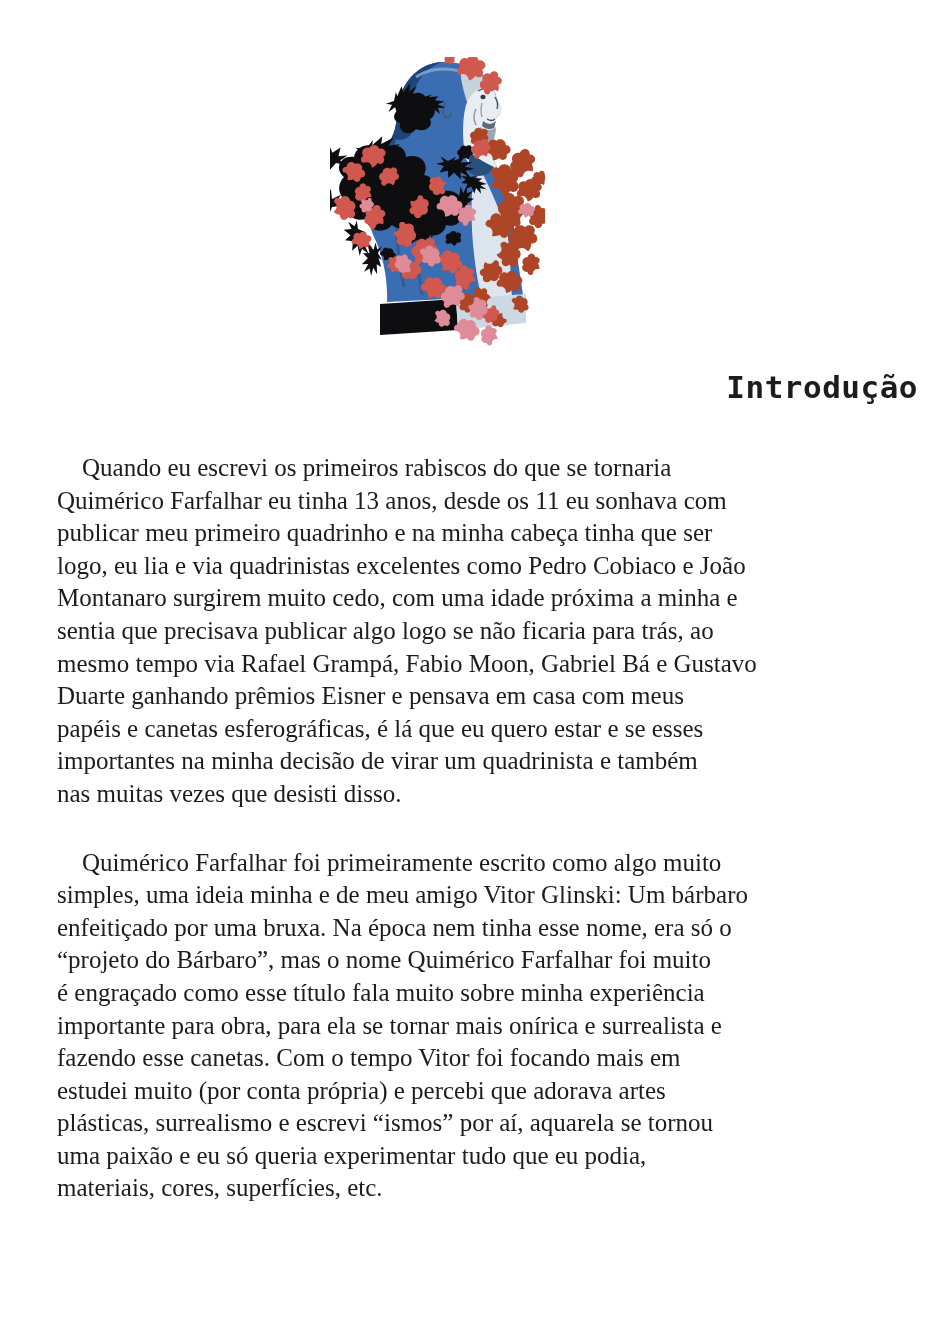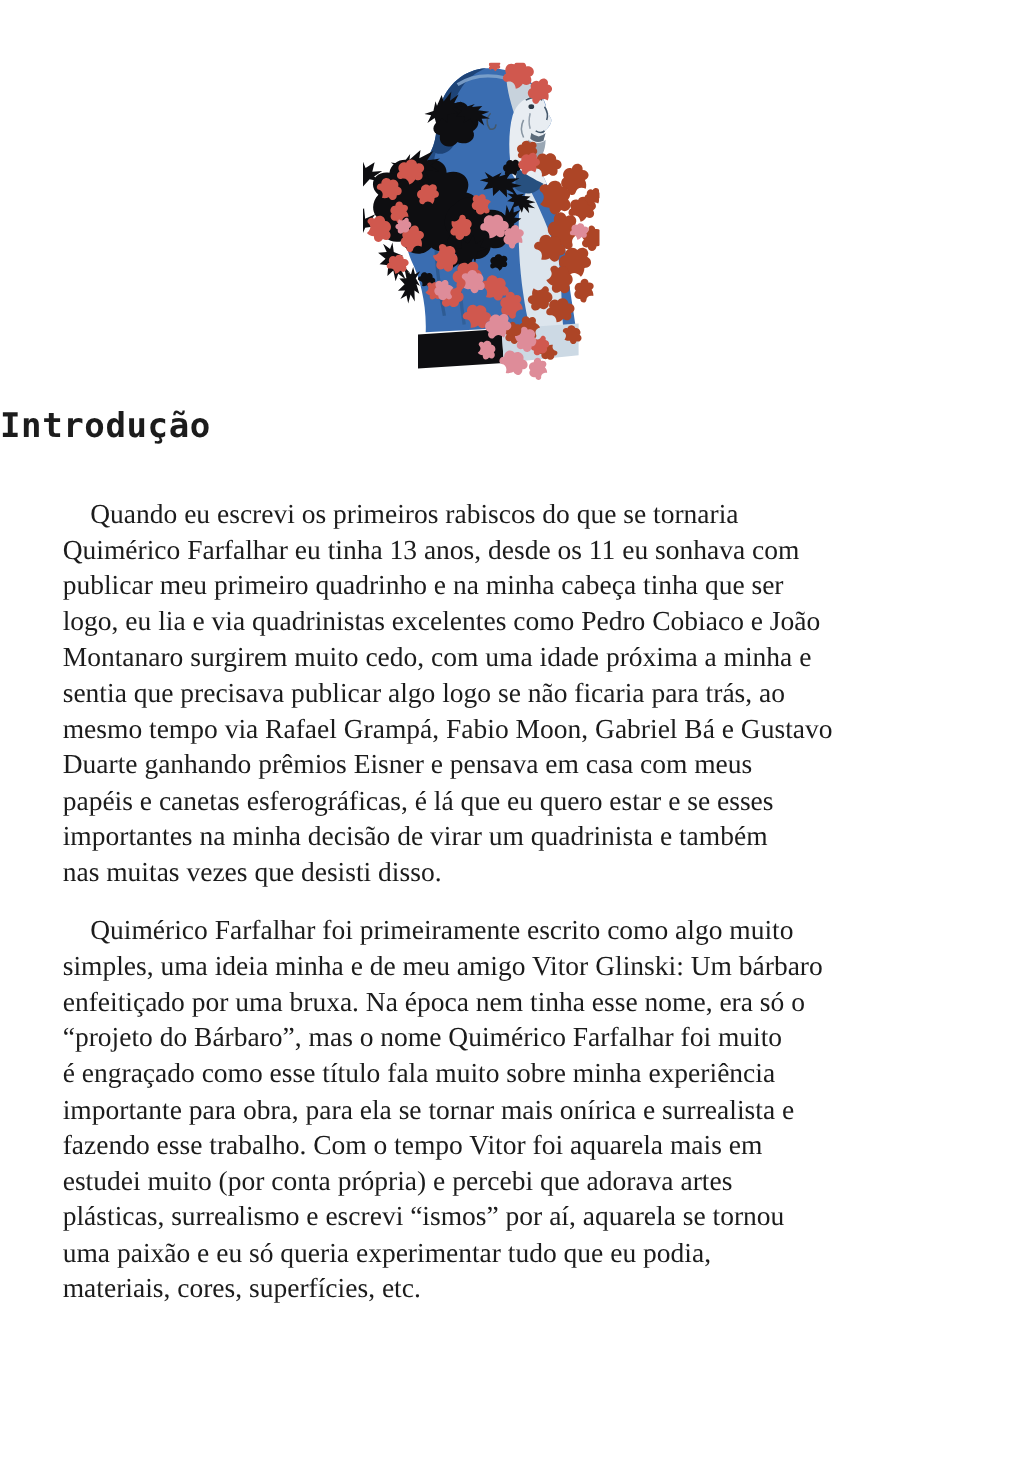--- a/index.html
+++ b/index.html
@@ -4,32 +4,32 @@
 <style>
   html,body { margin:0; padding:0; background:#ffffff; }
   .page {
     position:relative; width:940px; height:1329px; overflow:hidden;
     background:var(--paper, #ffffff);
     font-family:"Liberation Serif", serif;
   }
   .figure { position:absolute; left:330px; top:57px; width:215px; height:291px; }
   .title {
     position:absolute; top:369px; left:0; width:918px; margin:0;
-    text-align:left;
+    text-align:right;
     font-family:"DejaVu Sans Mono","Liberation Mono",monospace;
     font-size:31px; font-weight:600; letter-spacing:0.5px;
     color:var(--ink, #1c1c1c);
   }
   .body-text {
     position:absolute; left:57px; top:452px; width:840px;
     color:var(--ink, #1c1c1c);
     font-size:25px; line-height:32.6px;
   }
   .para { margin:0; }
-  .para + .para { margin-top:20px; }
+  .para + .para { margin-top:36px; }
   .line { white-space:nowrap; }
   .para .line:first-child { padding-left:25px; }
 </style>
 </head>
 <body>
 
 <div class="page">
 
   <svg class="figure" viewBox="0 0 215 291" aria-hidden="true">
     <defs>
@@ -161,21 +161,21 @@
         <div class="line">importantes na minha decisão de virar um quadrinista e também</div>
         <div class="line">nas muitas vezes que desisti disso.</div>
       </div>
     <div class="para">
         <div class="line">Quimérico Farfalhar foi primeiramente escrito como algo muito</div>
         <div class="line">simples, uma ideia minha e de meu amigo Vitor Glinski: Um bárbaro</div>
         <div class="line">enfeitiçado por uma bruxa. Na época nem tinha esse nome, era só o</div>
         <div class="line">“projeto do Bárbaro”, mas o nome Quimérico Farfalhar foi muito</div>
         <div class="line">é engraçado como esse título fala muito sobre minha experiência</div>
         <div class="line">importante para obra, para ela se tornar mais onírica e surrealista e</div>
-        <div class="line">fazendo esse trabalho. Com o tempo Vitor foi aquarela mais em</div>
+        <div class="line">fazendo esse canetas. Com o tempo Vitor foi focando mais em</div>
         <div class="line">estudei muito (por conta própria) e percebi que adorava artes</div>
         <div class="line">plásticas, surrealismo e escrevi “ismos” por aí, aquarela se tornou</div>
         <div class="line">uma paixão e eu só queria experimentar tudo que eu podia,</div>
         <div class="line">materiais, cores, superfícies, etc.</div>
       </div>
   </div>
 
 </div>
 
 </body></html>

